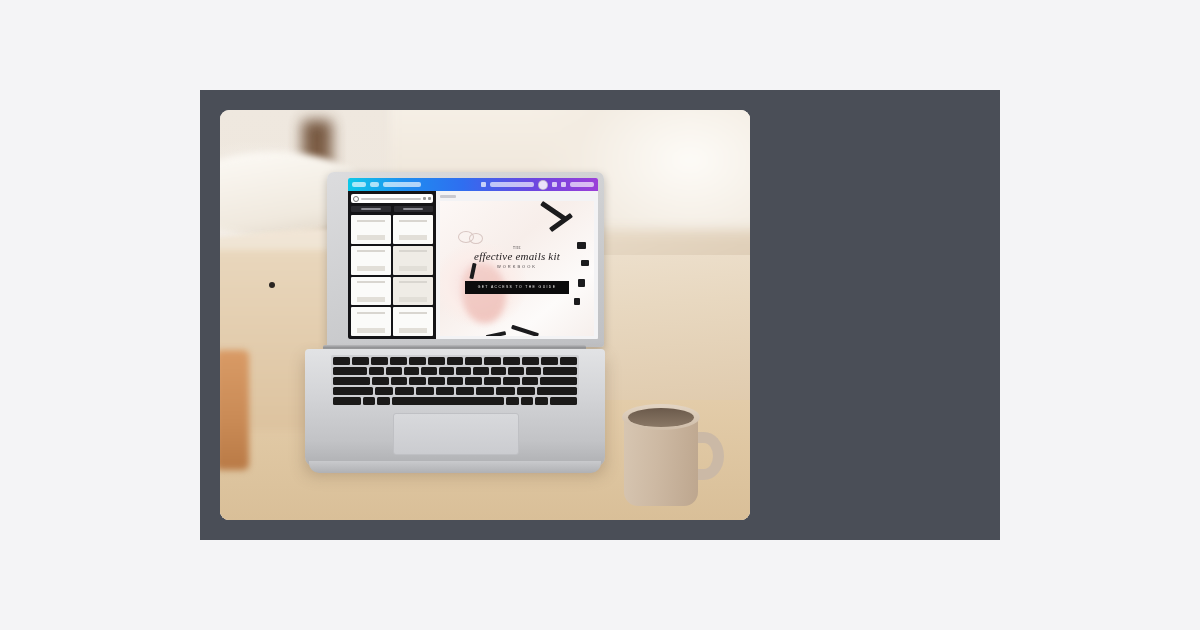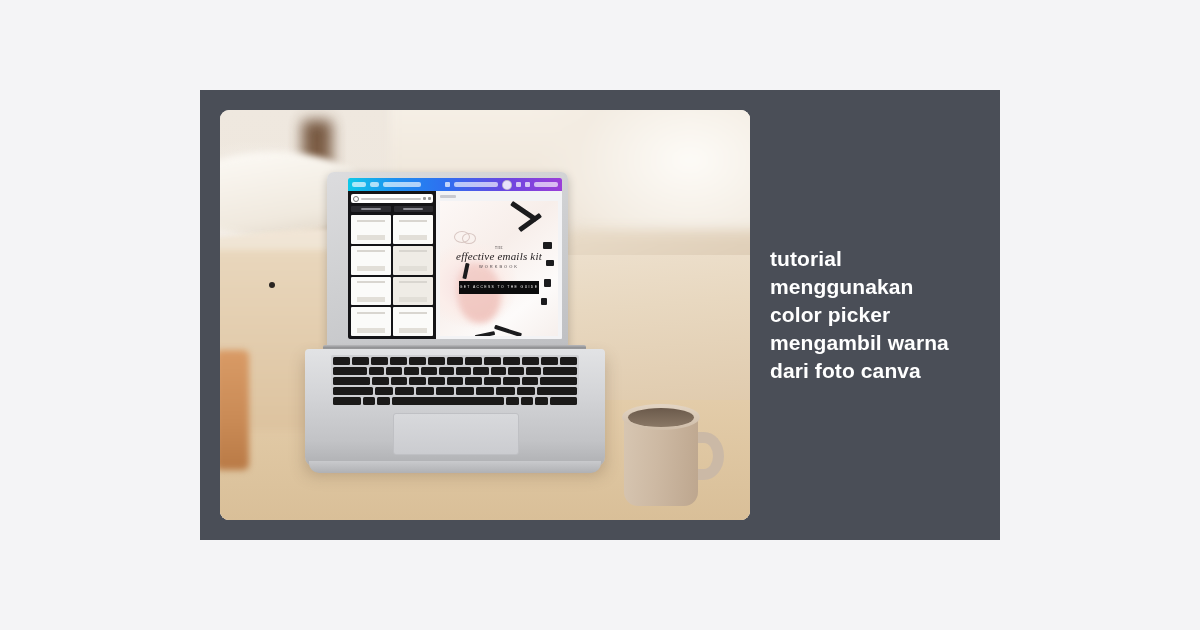--- a/index.html
+++ b/index.html
@@ -183,21 +183,21 @@
     position: absolute;
     left: 85px;
     top: 62px;
     width: 300px;
     height: 310px;
   }
   .lid {
     position: absolute;
     left: 22px;
     top: 0;
-    width: 241px;
+    width: 277px;
     height: 175px;
     background: linear-gradient(160deg, #dcdcde 0%, #cfd0d2 45%, #bfc0c3 100%);
     border-radius: 7px 7px 3px 3px;
     padding: 6px 6px 8px 21px;
     box-sizing: border-box;
     box-shadow: 0 3px 10px rgba(0,0,0,.22);
   }
   .screen {
     position: relative;
     width: 100%;
@@ -714,18 +714,15 @@
 
       <div class="mug">
         <div class="mug-handle"></div>
         <div class="mug-body"></div>
         <div class="mug-rim"></div>
         <div class="mug-inner"></div>
       </div>
 
     </div>
 
-    <div class="text-col">
-      <div class="headline">tutorial menggunakan color picker mengambil warna dari foto canva</div>
-    </div>
 
   </div>
 </div>
 
 </body></html>

